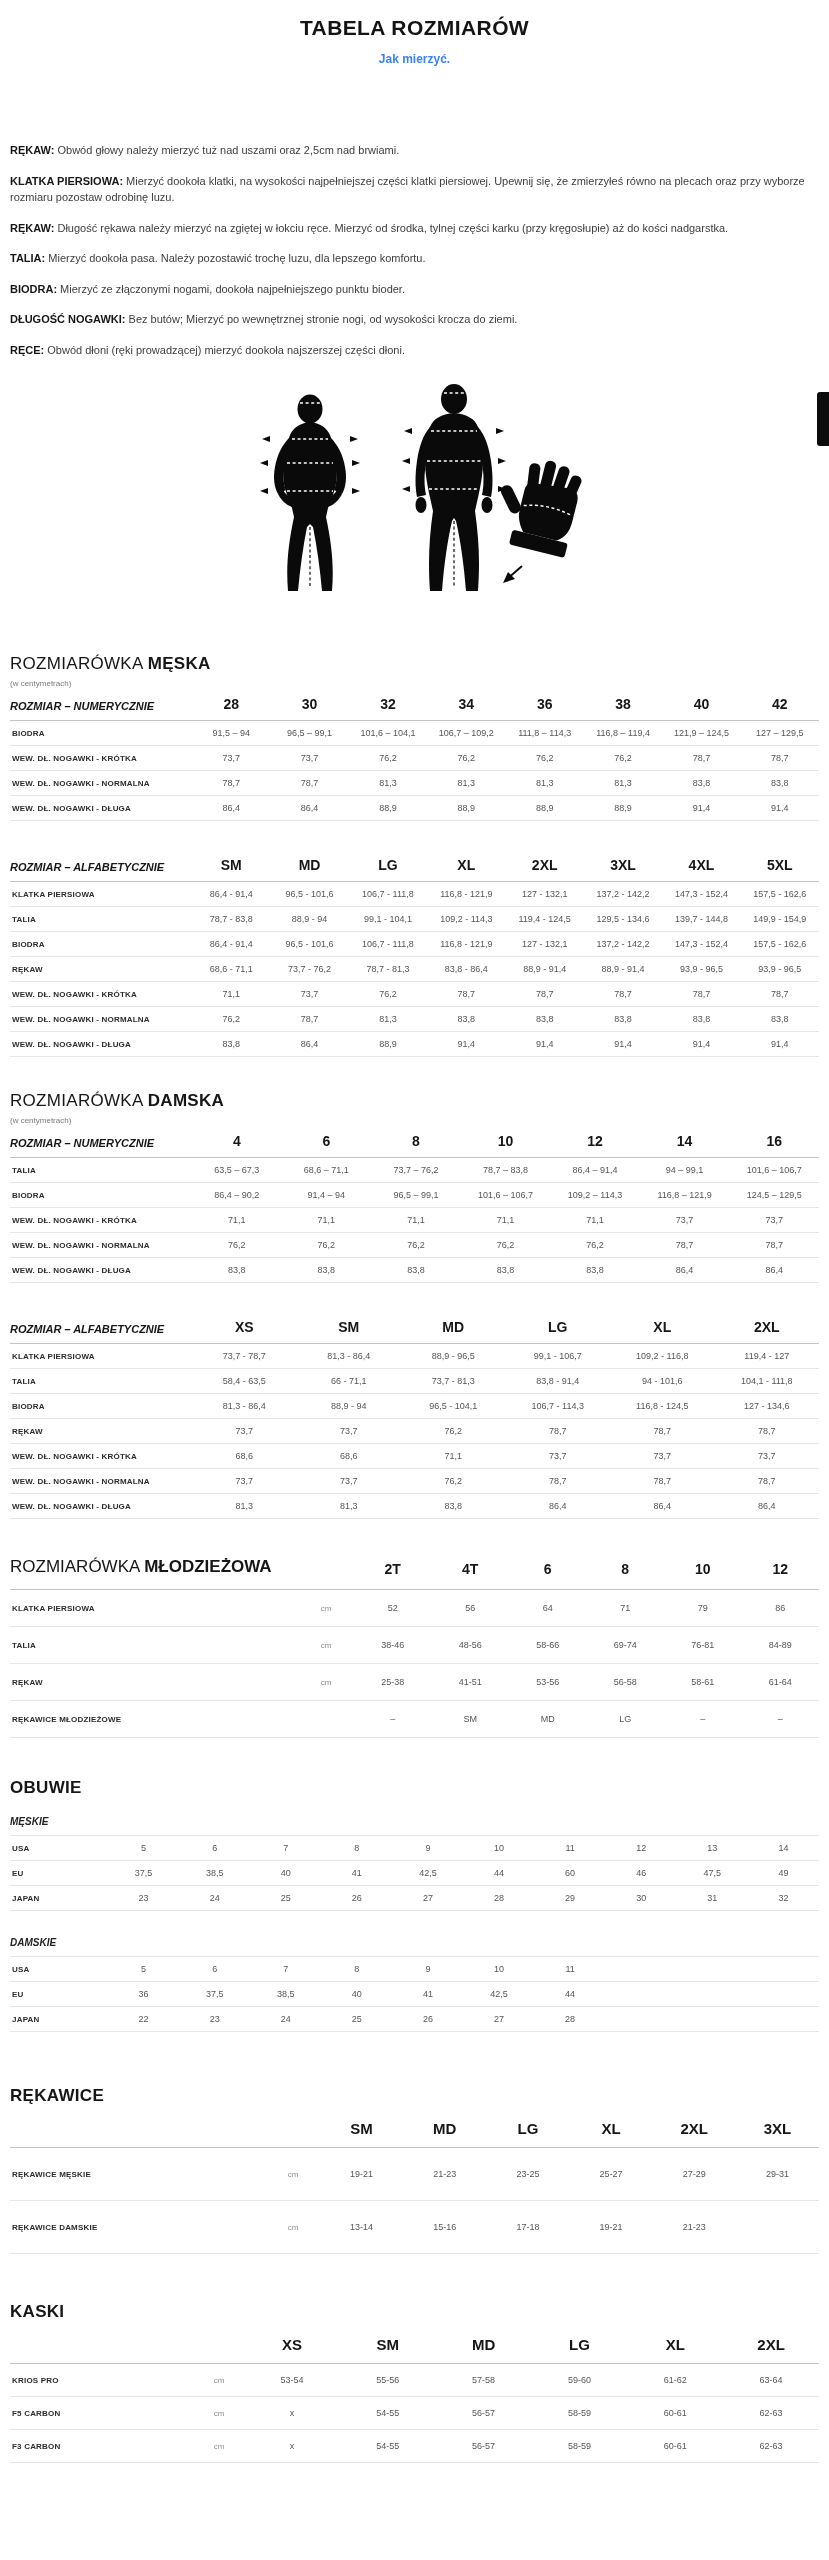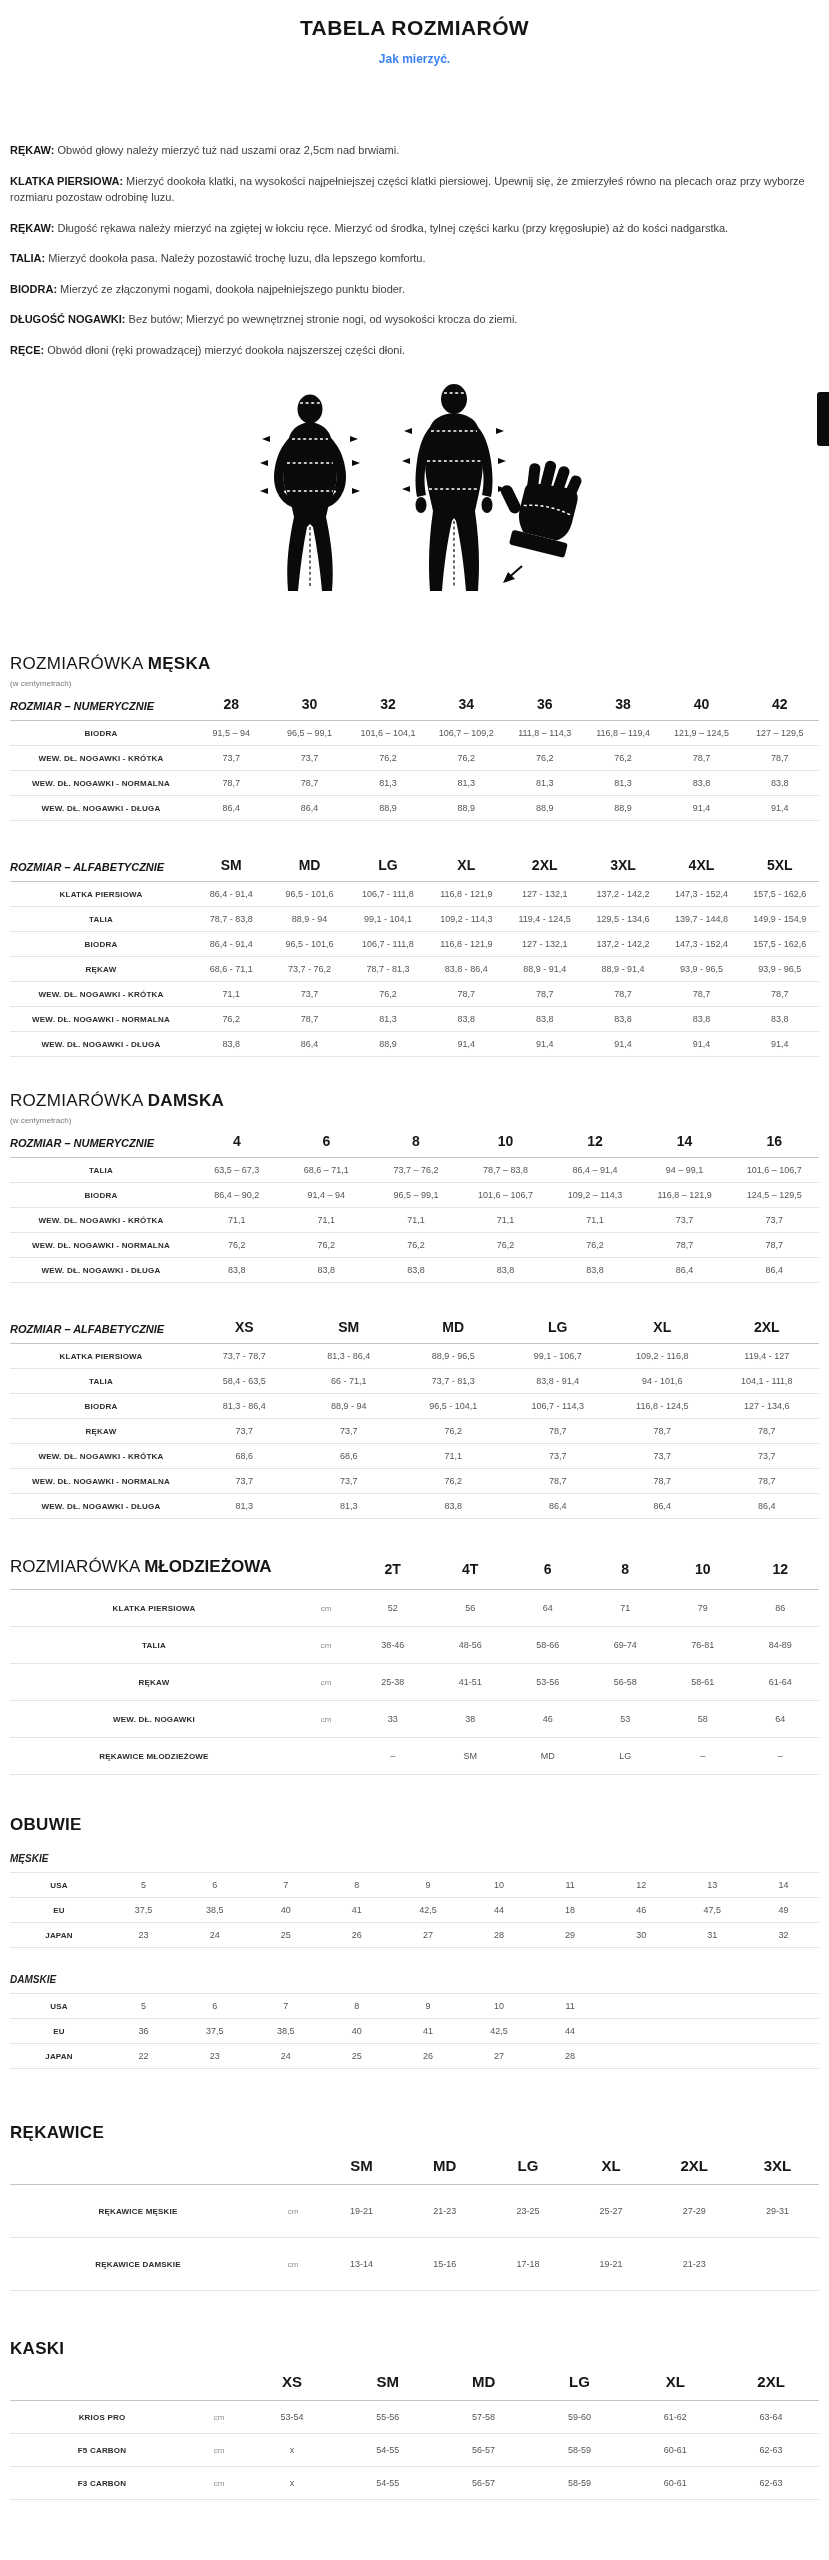--- a/index.html
+++ b/index.html
@@ -36,21 +36,21 @@
   .table-host{margin-top:8px;}
   .gap-lg{margin-top:36px;}
   .gap-md{margin-top:14px;}
 
   table.size-table{width:100%;border-collapse:collapse;table-layout:fixed;}
   .size-table th,.size-table td{padding:0;}
   .size-table thead th{vertical-align:bottom;border-bottom:1px solid #c4c4c4;padding-bottom:8px;}
   .size-table .head-label{text-align:left;font-style:italic;font-size:11px;font-weight:700;color:#161616;}
   .size-table .col-head{text-align:center;font-size:14px;font-weight:700;color:#161616;}
   .size-table tbody td{border-bottom:1px solid #e5e5e5;}
-  .size-table td.row-label{text-align:center;font-size:8px;font-weight:700;color:#2c2c2c;letter-spacing:.2px;}
+  .size-table td.row-label{text-align:left;font-size:8px;font-weight:700;color:#2c2c2c;letter-spacing:.2px;}
   .size-table td.val{text-align:center;font-size:9px;color:#555555;}
   .size-table .unit-col{text-align:center;font-size:8px;color:#8f8f8f;font-weight:400;}
 
   .variant-main .row-label{width:182px;}
   .variant-main tbody td{padding:7px 2px;}
 
   .variant-youth .head-label{font-style:normal;font-size:17px;font-weight:400;}
   .variant-youth .head-label .hb{font-weight:700;margin-top:48px;}
   .variant-youth .row-label{width:288px;}
   .variant-youth .unit-col{width:56px;}
@@ -530,30 +530,20 @@
               <td class="row-label">RĘKAW</td>
               <td class="unit-col">cm</td>
               <td class="val">25-38</td>
               <td class="val">41-51</td>
               <td class="val">53-56</td>
               <td class="val">56-58</td>
               <td class="val">58-61</td>
               <td class="val">61-64</td>
             </tr>
             <tr>
-              <td class="row-label">WEW. DŁ. NOGAWKI</td>
-              <td class="unit-col">cm</td>
-              <td class="val">33</td>
-              <td class="val">38</td>
-              <td class="val">46</td>
-              <td class="val">53</td>
-              <td class="val">58</td>
-              <td class="val">64</td>
-            </tr>
-            <tr>
               <td class="row-label">RĘKAWICE MŁODZIEŻOWE</td>
               <td class="unit-col"></td>
               <td class="val">–</td>
               <td class="val">SM</td>
               <td class="val">MD</td>
               <td class="val">LG</td>
               <td class="val">–</td>
               <td class="val">–</td>
             </tr>
           </tbody>
@@ -583,21 +573,21 @@
               <td class="val">14</td>
             </tr>
             <tr>
               <td class="row-label">EU</td>
               <td class="val">37,5</td>
               <td class="val">38,5</td>
               <td class="val">40</td>
               <td class="val">41</td>
               <td class="val">42,5</td>
               <td class="val">44</td>
-              <td class="val">18</td>
+              <td class="val">60</td>
               <td class="val">46</td>
               <td class="val">47,5</td>
               <td class="val">49</td>
             </tr>
             <tr>
               <td class="row-label">JAPAN</td>
               <td class="val">23</td>
               <td class="val">24</td>
               <td class="val">25</td>
               <td class="val">26</td>

